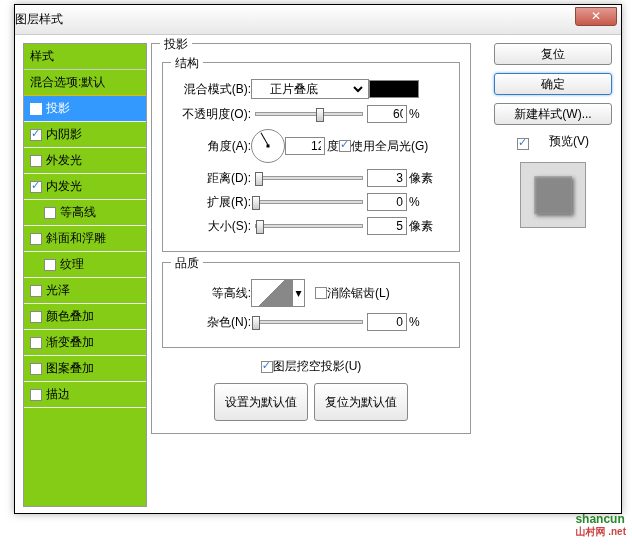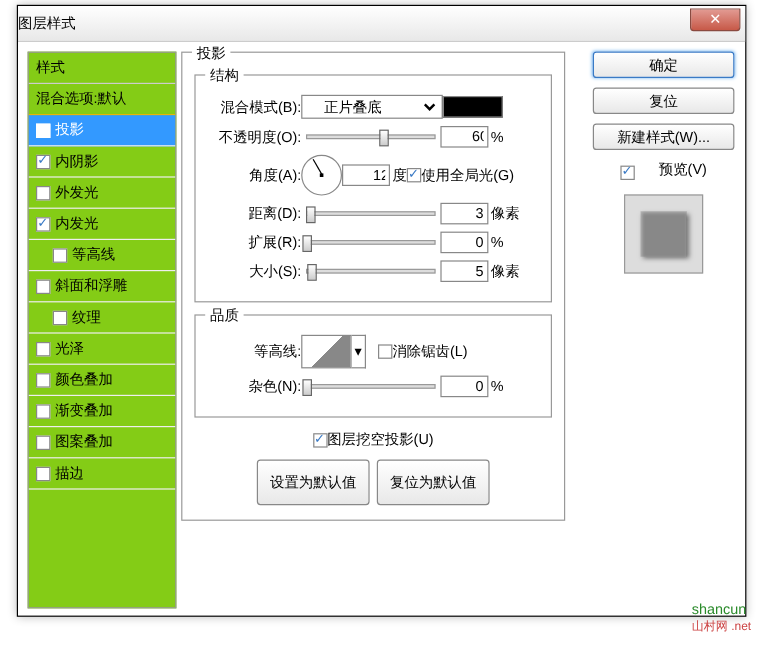--- a/index.html
+++ b/index.html
@@ -49,21 +49,21 @@
 .btn { border: 1px solid #888; background: linear-gradient(#fff,#e8e8e8); border-radius: 3px; padding: 2px 10px; height: 38px; cursor: pointer; }
 .btn-row { display: flex; gap: 6px; justify-content: center; margin-top: 8px; }
 
 .right-panel { position: absolute; right: 0; top: 0; width: 120px; display: flex; flex-direction: column; gap: 8px; align-items: center; }
 .btn-wide { width: 118px; height: 22px; border: 1px solid #888; background: linear-gradient(#fff,#e8e8e8); border-radius: 3px; cursor: pointer; }
 .btn-wide.primary { border: 1px solid #3a7ac5; box-shadow: 0 0 3px #6bb0f0; }
 .preview-row { display: flex; align-items: flex-end; gap: 20px; }
 .preview-swatch { width: 66px; height: 66px; border: 1px solid #999; background: #ddd; display: flex; align-items: center; justify-content: center; margin-top: 4px; }
 .preview-inner { width: 38px; height: 38px; background: #888; box-shadow: 2px 2px 4px rgba(0,0,0,0.5), inset 1px 1px 3px rgba(255,255,255,0.4); }
 
-.watermark { position: absolute; right: 6px; bottom: 18px; font-size: 24px; font-weight: normal; color: #2a8a2a; }
+.watermark { position: absolute; right: 6px; bottom: 8px; font-size: 24px; font-weight: bold; color: #2a8a2a; }
 .watermark .s { color: #2a8a2a; }
 .watermark .sub { font-size: 10px; color: #c44; display: block; text-align: right; margin-top: -4px; }
 </style>
 </head>
 <body>
 
 <div class="window">
   <div class="titlebar">
     <span class="titlebar-text">图层样式</span>
     <div class="close-btn">
@@ -220,22 +220,22 @@
           <span>图层挖空投影(U)</span>
         </div>
         <div class="btn-row">
           <button class="btn">设置为默认值</button>
           <button class="btn">复位为默认值</button>
         </div>
       </div>
     </div>
 
     <div class="right-panel">
+      <button class="btn-wide">复位</button>
       <button class="btn-wide primary">确定</button>
-      <button class="btn-wide">复位</button>
       <button class="btn-wide">新建样式(W)...</button>
       <div class="preview-row">
         <span class="chk checked"></span>
         <span>预览(V)</span>
       </div>
       <div class="preview-swatch">
         <div class="preview-inner"></div>
       </div>
     </div>
 

